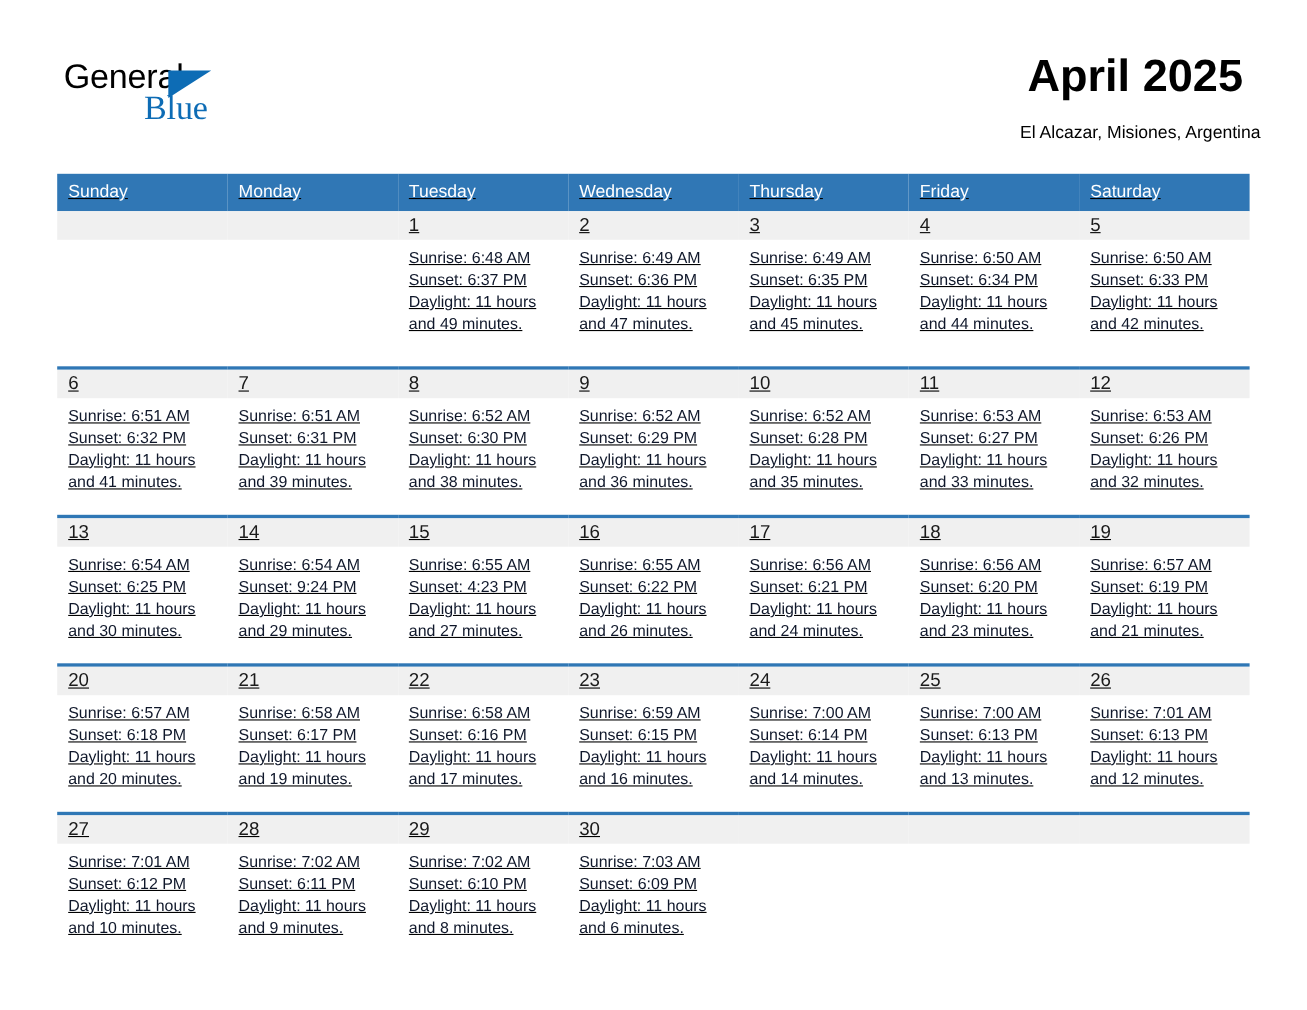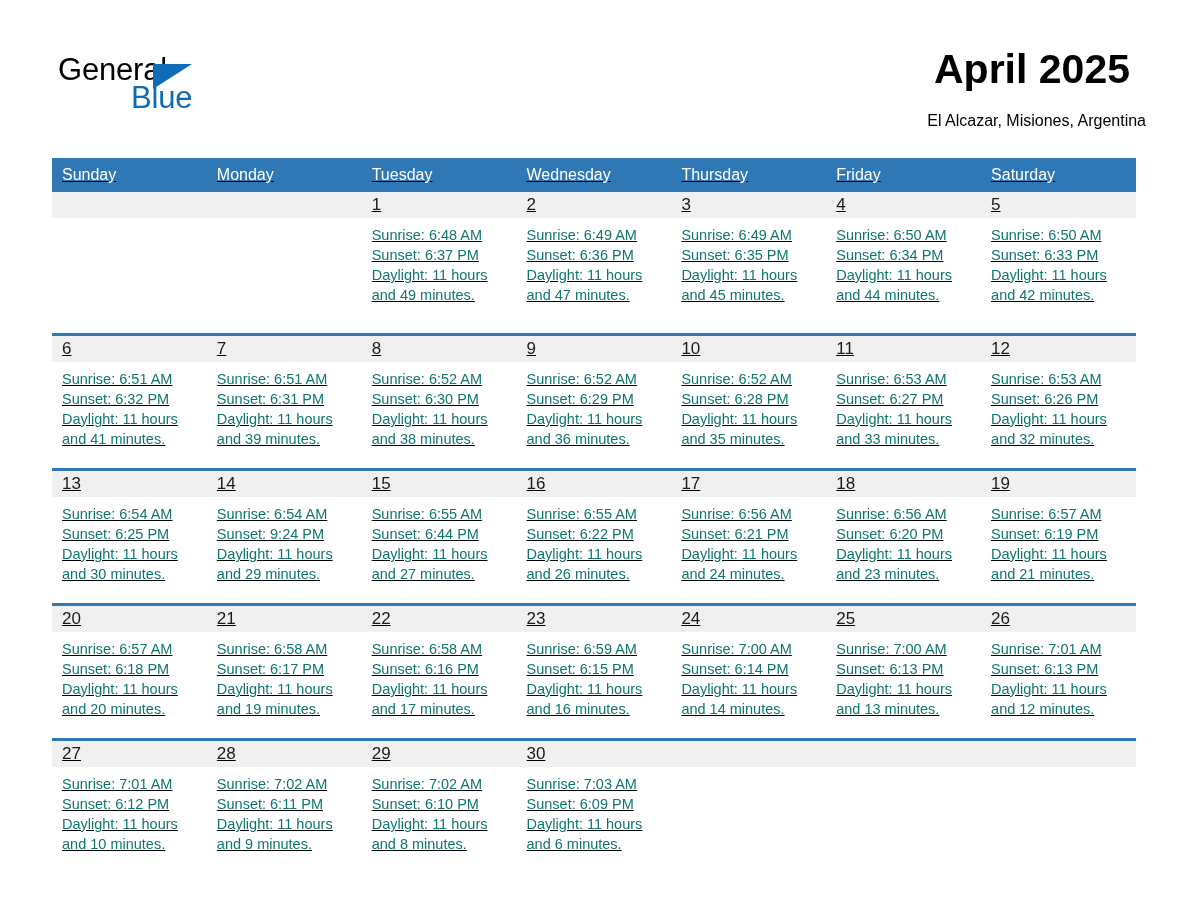--- a/index.html
+++ b/index.html
@@ -54,21 +54,21 @@
     border-left: 39px solid #0d6cb5;
     border-bottom: 25px solid transparent;
   }
   .logo-blue {
     position: absolute;
     left: 73px;
     top: 28px;
     font-size: 31px;
     color: #0d6cb5;
     letter-spacing: -0.2px;
-    font-family: Liberation Sans, sans-serif;
+    font-family: Liberation Serif, serif;
   }
 
   .title {
     position: absolute;
     right: 58px;
     top: 46px;
     font-size: 41px;
     font-weight: bold;
     letter-spacing: 0px;
     text-align: right;
@@ -133,21 +133,21 @@
     color: #1a1a1a;
     box-sizing: border-box;
   }
   .cell-date.empty {
     color: transparent;
   }
   .cell-body {
     padding: 7px 10px 10px 10px;
     font-size: 14.5px;
     line-height: 20px;
-    color: #0f766e;
+    color: #0f172a;
   }
   .cell-body div { white-space: nowrap; }
   .cell.blank .cell-body { min-height: 98px; }
 </style>
 </head>
 <body>
 
 <div class="page">
 
   <div class="top">
@@ -343,21 +343,21 @@
                   <div>Daylight: 11 hours</div>
                   <div>and 29 minutes.</div>
                 </div>
               </div>
             </td>
             <td>
               <div class="cell">
                 <div class="cell-date">15</div>
                 <div class="cell-body">
                   <div>Sunrise: 6:55 AM</div>
-                  <div>Sunset: 6:44 PM</div>
+                  <div>Sunset: 4:23 PM</div>
                   <div>Daylight: 11 hours</div>
                   <div>and 27 minutes.</div>
                 </div>
               </div>
             </td>
             <td>
               <div class="cell">
                 <div class="cell-date">16</div>
                 <div class="cell-body">
                   <div>Sunrise: 6:55 AM</div>

